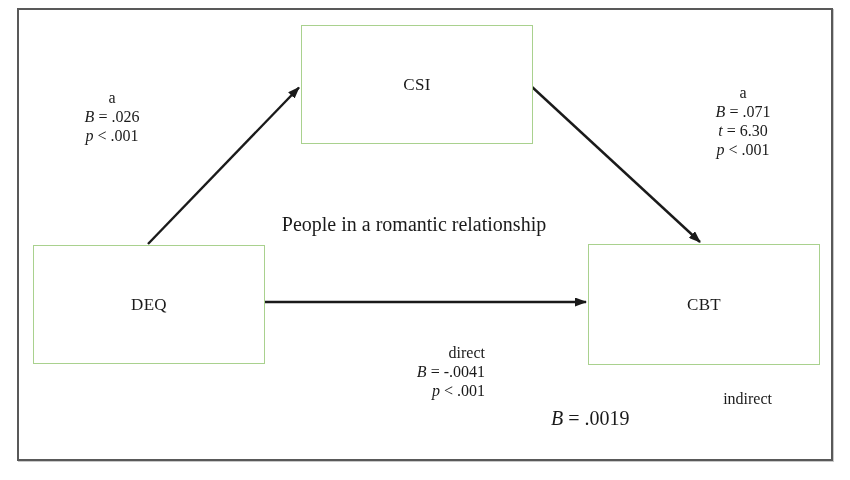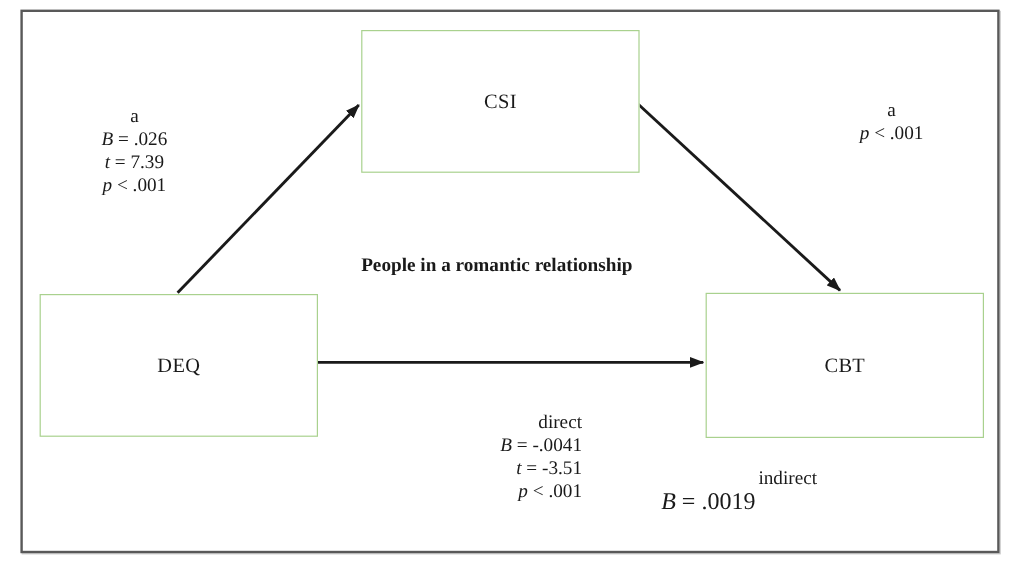--- a/index.html
+++ b/index.html
@@ -53,27 +53,26 @@
     font-size: 16px;
     line-height: 19px;
   }
   .stat-left  { left: 52px;  top: 88px;  width: 120px; }
   .stat-right { left: 683px; top: 83px;  width: 120px; }
   .stat-direct{ left: 365px; top: 343px; width: 120px; text-align: right; }
   .caption {
     position: absolute;
     left: 264px; top: 213px; width: 300px;
     text-align: center;
-    font-size: 16px;
-    font-weight: bold;
+    font-size: 20px;
   }
   .indirect-label {
     position: absolute;
     left: 632px; top: 390px; width: 140px;
-    text-align: left;
+    text-align: right;
     font-size: 16px;
   }
   .indirect-lines {
     position: absolute;
     left: 551px; top: 409px; width: 280px;
     text-align: left;
     font-size: 20px;
     line-height: 19.5px;
   }
   .sym { font-style: italic; }
@@ -103,35 +102,35 @@
   <div class="node node-csi">
     <span>CSI</span>
   </div>
   <div class="node node-cbt">
     <span>CBT</span>
   </div>
 
   <div class="stat-block stat-left">
     <div class="line">a</div>
     <div class="line"><span class="sym">B</span><span> = .026</span></div>
-    <div class="line"><span class="sym">t</span><span> = 7.39</span></div>
     <div class="line"><span class="sym">p</span><span> &lt; .001</span></div>
   </div>
 
   <div class="stat-block stat-right">
     <div class="line">a</div>
+    <div class="line"><span class="sym">B</span><span> = .071</span></div>
+    <div class="line"><span class="sym">t</span><span> = 6.30</span></div>
     <div class="line"><span class="sym">p</span><span> &lt; .001</span></div>
   </div>
 
   <div class="caption">People in a romantic relationship</div>
 
   <div class="stat-block stat-direct">
     <div class="line">direct</div>
     <div class="line"><span class="sym">B</span><span> = -.0041</span></div>
-    <div class="line"><span class="sym">t</span><span> = -3.51</span></div>
     <div class="line"><span class="sym">p</span><span> &lt; .001</span></div>
   </div>
 
   <div class="indirect-label">indirect</div>
   <div class="indirect-lines">
     <div class="line"><span class="sym">B</span><span> = .0019</span></div>
   </div>
 
 </div>
 

